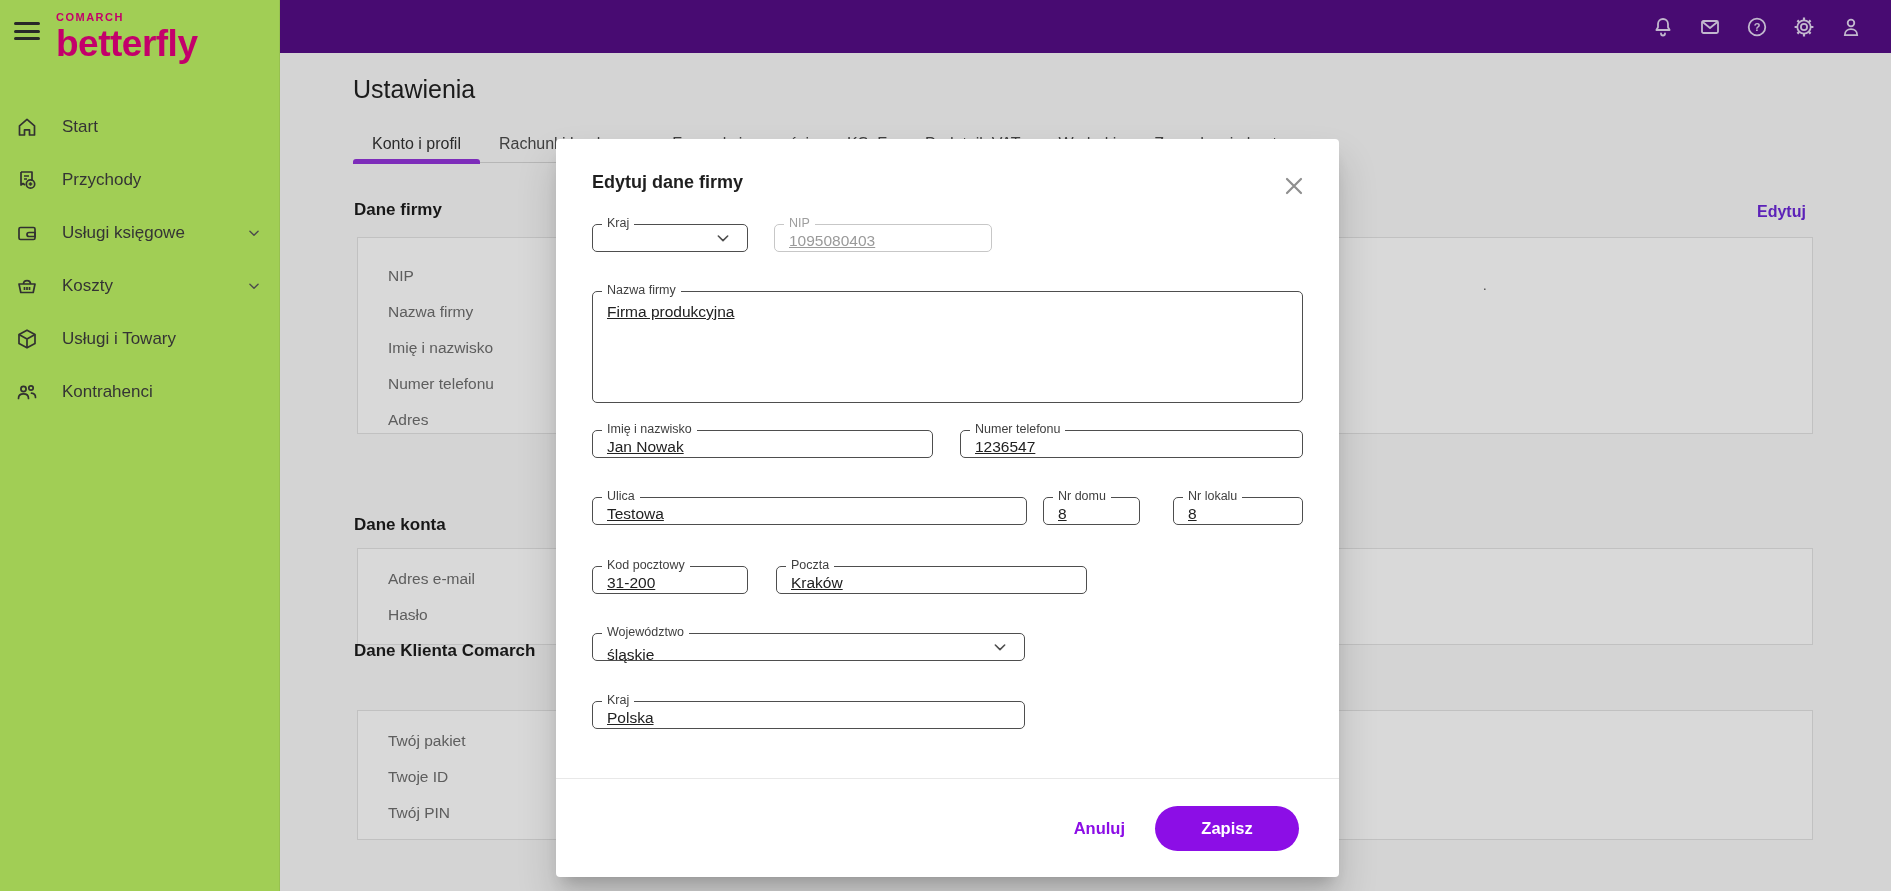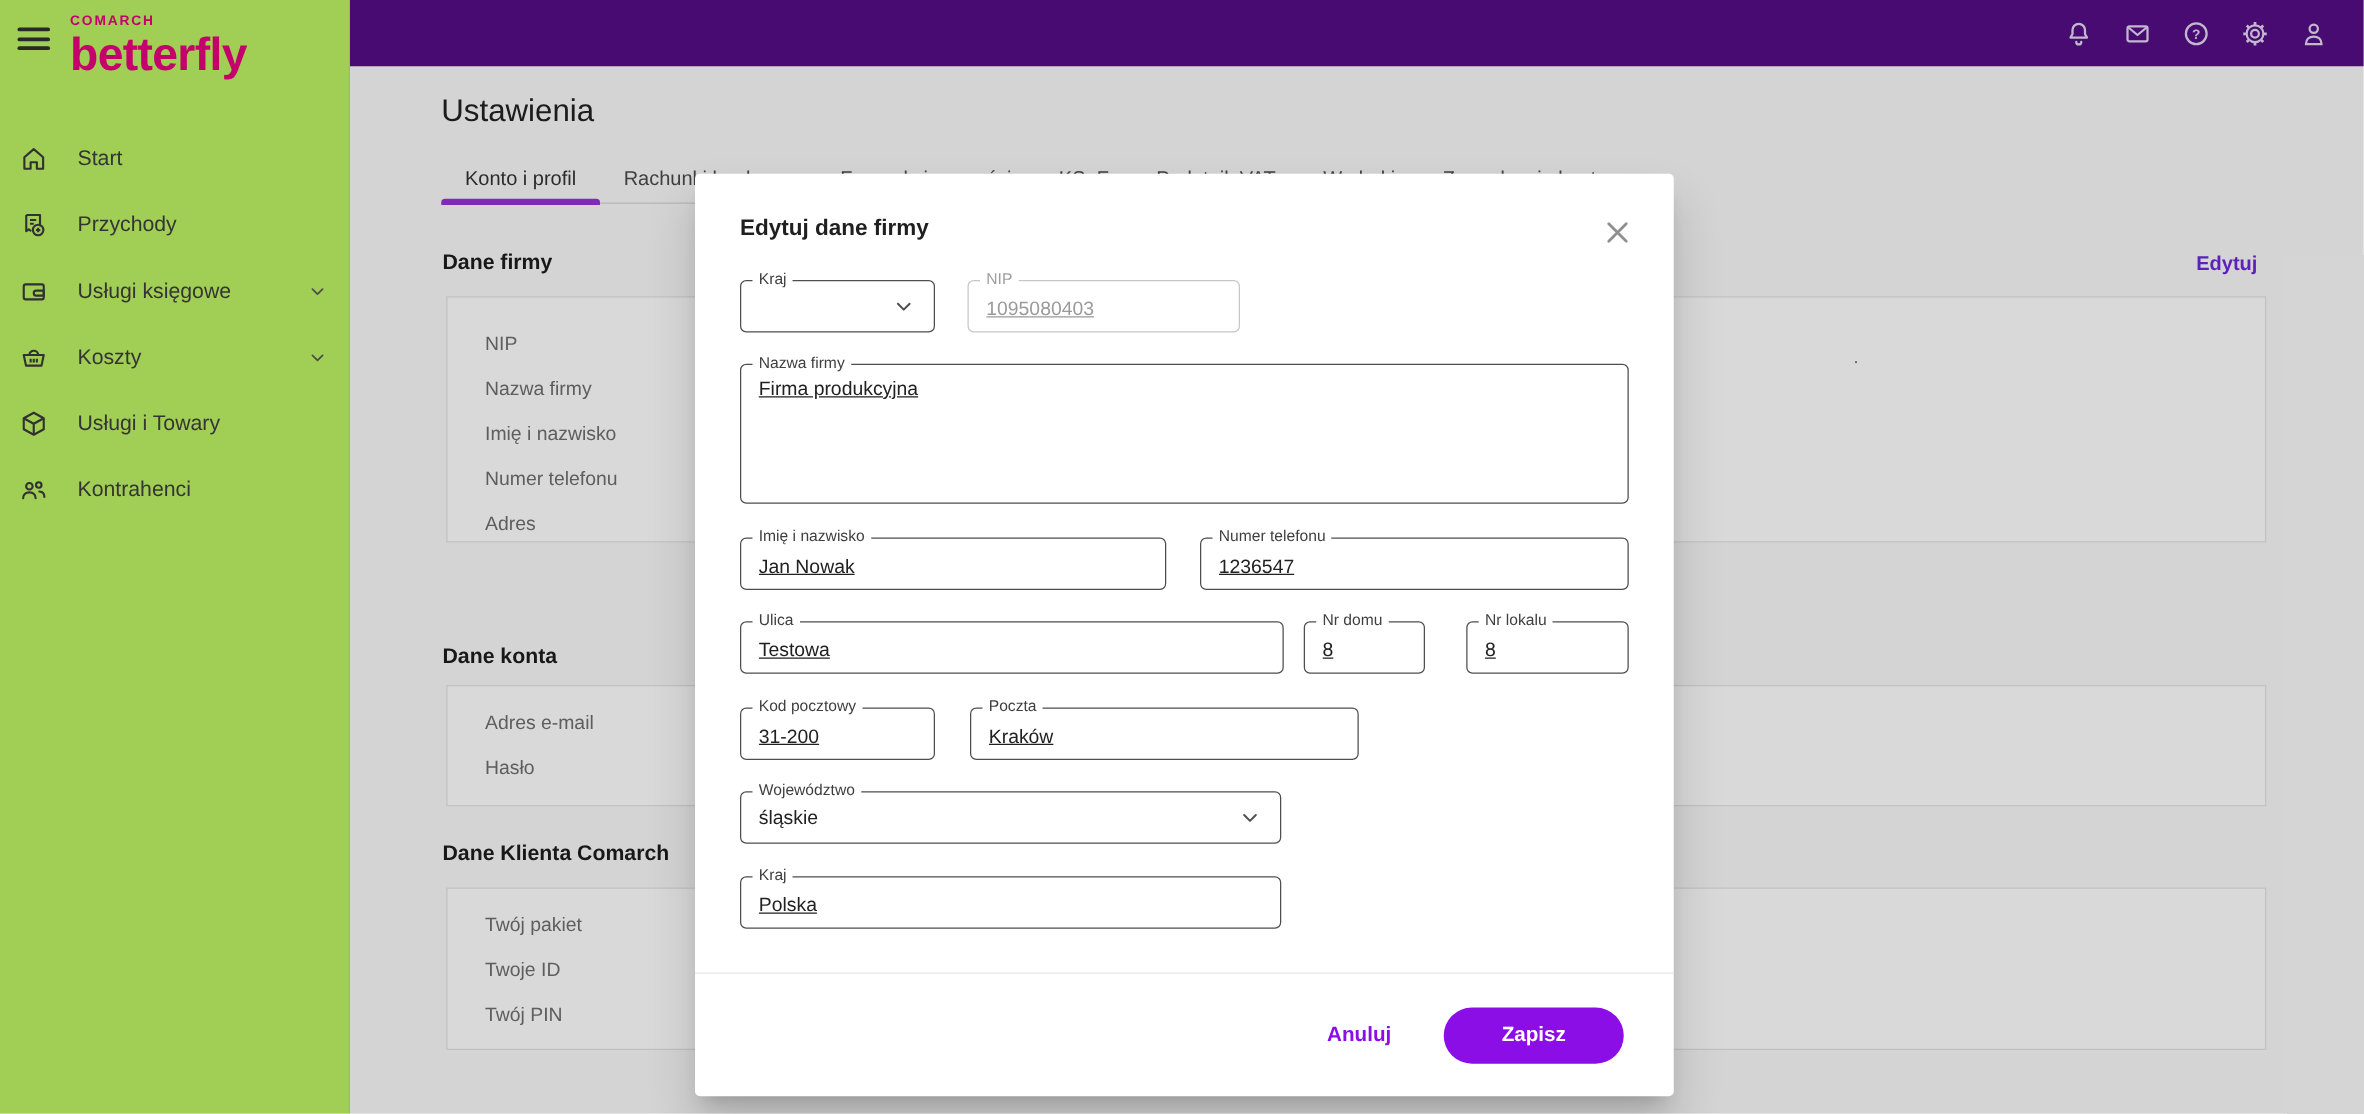--- a/index.html
+++ b/index.html
@@ -37,33 +37,33 @@
   .card .row-label { height:36px; display:flex; align-items:center; padding-left:30px; font-size:15.5px; color:#6f6f6f; }
   .edit-link { position:absolute; left:1477px; top:150px; font-size:16px; font-weight:bold; color:#6d28d9; cursor:pointer; }
   .stray-dot { position:absolute; left:1203px; top:225px; font-size:13px; color:#4a4a4a; }
 
   
   .overlay { position:absolute; inset:0; background:rgba(0,0,0,0.15); z-index:40; }
   .modal { position:absolute; left:556px; top:139px; width:783px; height:738px; background:#fff; border-radius:4px; box-shadow:0 11px 15px -7px rgba(0,0,0,.2), 0 24px 38px 3px rgba(0,0,0,.14); z-index:50; }
   .modal-title { position:absolute; left:36px; top:33px; font-size:18px; font-weight:bold; color:#1f1f1f; }
   .modal-close { position:absolute; right:32px; top:34px; width:26px; height:26px; display:flex; align-items:center; justify-content:center; cursor:pointer; }
 
-  .fld { position:absolute; border:1px solid #4e4e4e; border-radius:5px; background:#fff; height:42px; }
+  .fld { position:absolute; border:1px solid #4e4e4e; border-radius:5px; background:#fff; height:28px; }
   .fld > label { position:absolute; top:-9px; left:9px; background:#fff; padding:0 5px; font-size:12.5px; color:#3f3f3f; line-height:14px; white-space:nowrap; }
   .fld input, .fld textarea { width:100%; height:100%; border:none; outline:none; background:transparent; font-family:"Liberation Sans", sans-serif; font-size:15.5px; color:#212121; padding:6px 12px 0 14px;text-decoration:underline; }
   .fld textarea { resize:none; padding-top:10px; line-height:20px; }
   .fld.area { height:112px; }
   .fld.disabled { border-color:#c7c7c7; }
   .fld.disabled > label { color:#9e9e9e; }
   .fld.disabled input { color:#9a9a9a; }
   .fld.select { cursor:pointer; }
   .fld.select .sel-value { display:block; padding:12px 36px 0 14px; font-size:15.5px; color:#212121; }
   .fld.select .sel-chev { position:absolute; right:16px; top:50%; transform:translateY(-50%); }
 
-  .modal-footer { position:absolute; left:0; right:0; top:639px; height:99px; border-top:1px solid #e8e8e8; display:flex; align-items:center; justify-content:flex-end; gap:42px; padding-right:40px; }
+  .modal-footer { position:absolute; left:0; right:0; top:639px; height:99px; border-top:1px solid #e8e8e8; display:flex; align-items:center; justify-content:flex-end; gap:30px; padding-right:40px; }
   .btn-text { font-size:16.5px; font-weight:bold; color:#8c0ee6; background:none; border:none; cursor:pointer; font-family:"Liberation Sans", sans-serif; }
   .btn-primary { width:144px; height:45px; border:none; border-radius:23px; background:#8c0ee6; color:#fff; font-size:16.5px; font-weight:bold; cursor:pointer; font-family:"Liberation Sans", sans-serif; }
 </style>
 </head>
 <body>
 
 <div id="app">
 
   <aside class="sidebar">
     <div class="sidebar-header">
@@ -193,21 +193,21 @@
       <div class="row-label">Adres</div>
     </div>
     <span class="stray-dot">.</span>
 
     <div class="section-title" style="top:462px">Dane konta</div>
     <div class="card" style="top:495px; height:97px; padding-top:12px">
       <div class="row-label">Adres e-mail</div>
       <div class="row-label">Hasło</div>
     </div>
 
-    <div class="section-title" style="top:620px">Dane Klienta Comarch</div>
+    <div class="section-title" style="top:588px">Dane Klienta Comarch</div>
     <div class="card" style="top:657px; height:130px; padding-top:12px">
       <div class="row-label">Twój pakiet</div>
       <div class="row-label">Twoje ID</div>
       <div class="row-label">Twój PIN</div>
     </div>
   </main>
 
   <div class="overlay"></div>
 
   <section class="modal">

